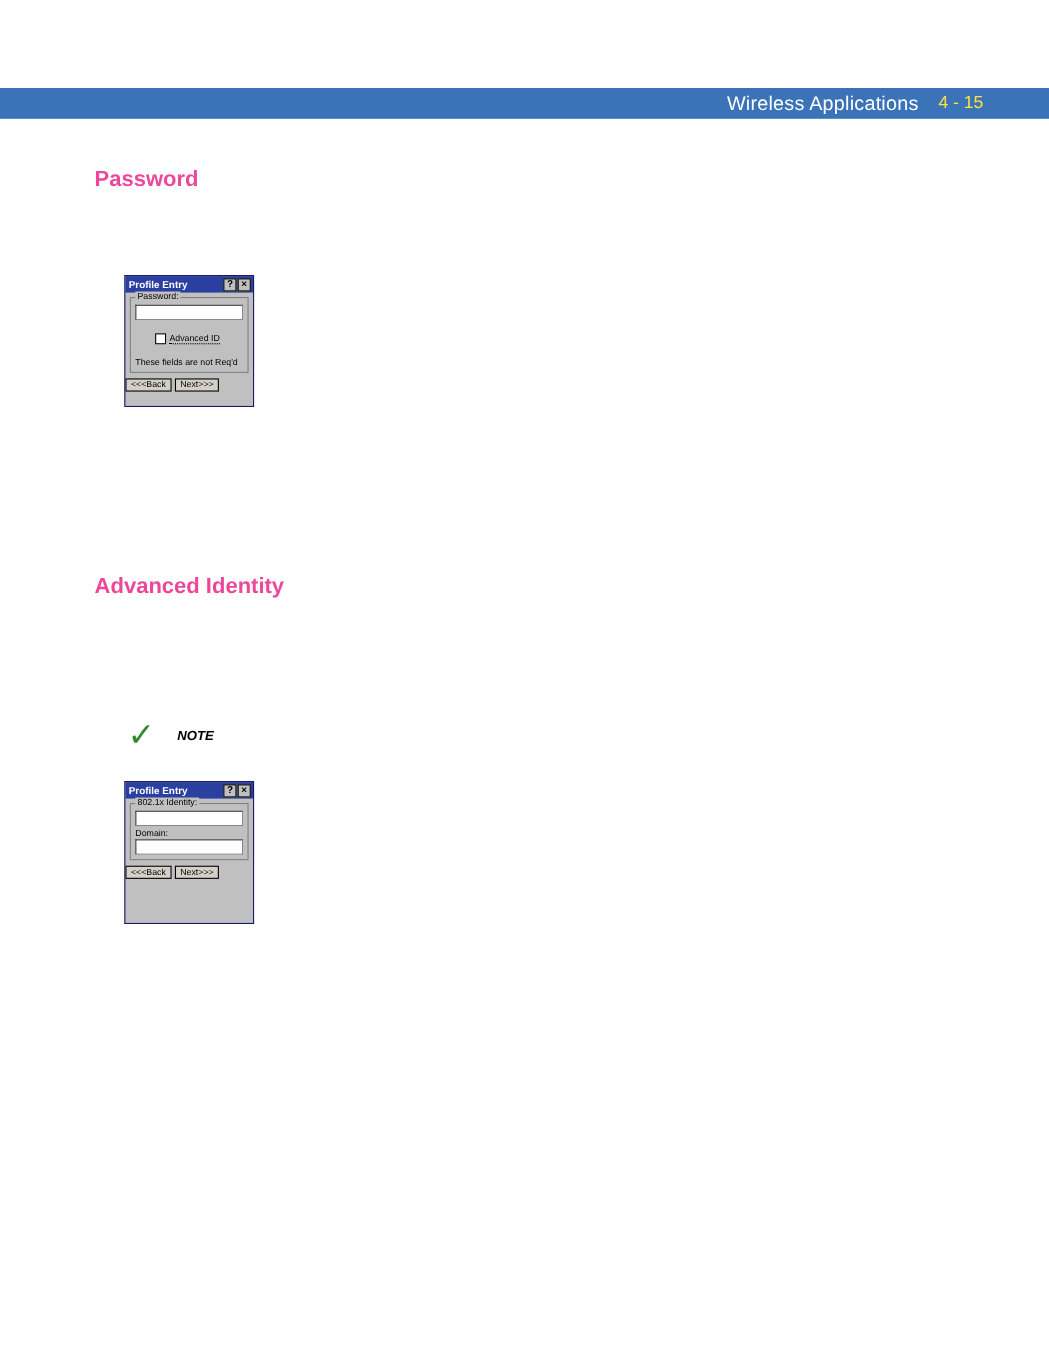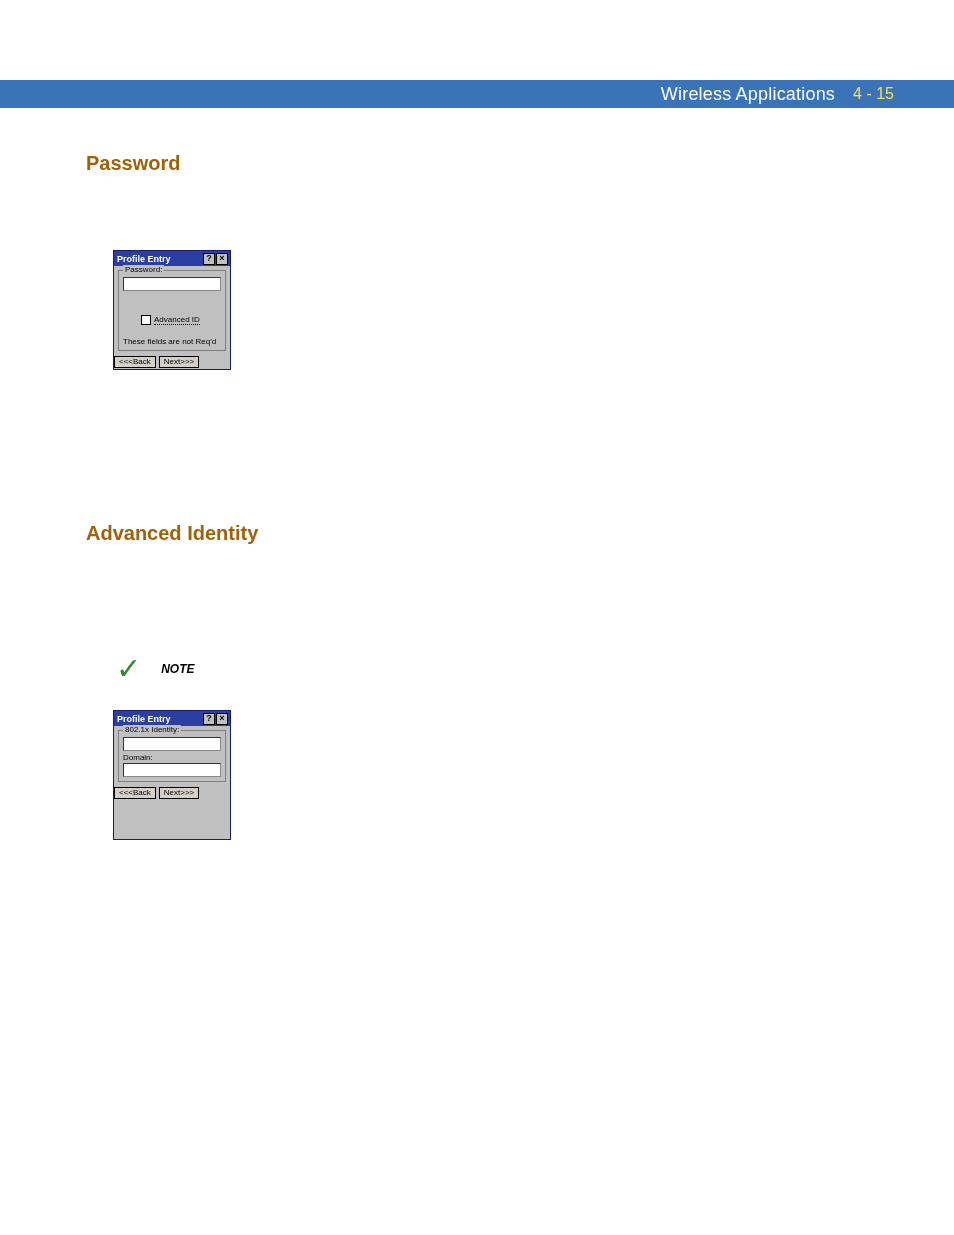--- a/index.html
+++ b/index.html
@@ -43,21 +43,21 @@
     font-weight: 400;
   }
 
   
   .section-heading {
     position: absolute;
     left: 86px;
     font-family: Arial, sans-serif;
     font-weight: 700;
     font-size: 20px;
-    color: #a16207;
+    color: #ec4899;
   }
   [data-name="section-password-heading"] { top: 152px; }
   [data-name="section-advanced-heading"] { top: 522px; }
 
   
   .note-block {
     position: absolute;
     left: 116px;
     top: 654px;
     display: flex;
@@ -140,21 +140,21 @@
     padding: 0 2px;
   }
   .small-label {
     font-size: 8px;
     margin: 2px 0 1px 0;
   }
   .check-row {
     display: flex;
     align-items: center;
     gap: 3px;
-    margin-top: 24px;
+    margin-top: 12px;
     padding-left: 18px;
   }
   .checkbox {
     width: 10px;
     height: 10px;
     border: 1px solid #000;
     background: #fff;
     box-sizing: border-box;
   }
   .check-text {

